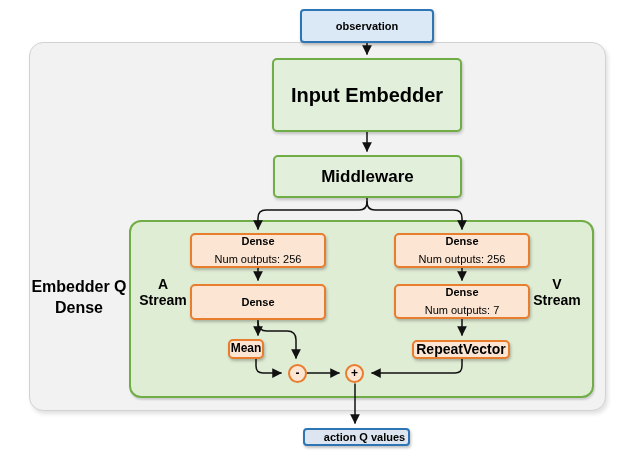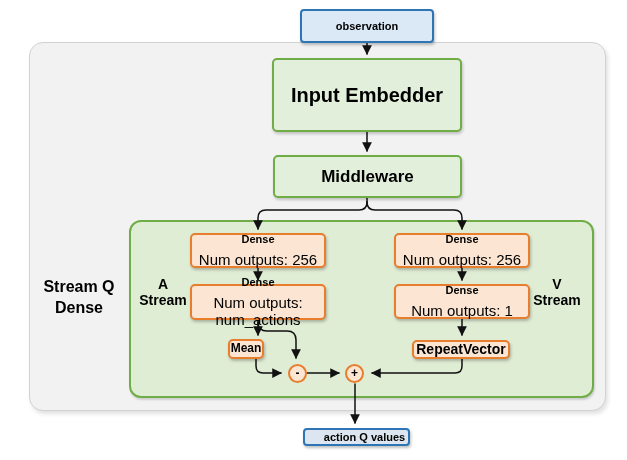--- a/index.html
+++ b/index.html
@@ -40,21 +40,21 @@
   .greenbox{
     background:var(--green-fill);border:2px solid var(--green-border);
     border-radius:5px;font-weight:bold;
     box-shadow:1px 2px 3px rgba(0,0,0,0.2);
   }
   .orangebox{
     background:var(--orange-fill);border:2px solid var(--orange-border);
     border-radius:5px;box-shadow:1px 2px 3px rgba(0,0,0,0.25);
   }
   .dense .t{font-weight:bold;font-size:11px;}
-  .dense .s{font-weight:normal;font-size:15px;margin-top:5px;}
+  .dense .s{font-weight:normal;font-size:11px;margin-top:5px;}
   .opcircle{
     border-radius:50%;background:var(--orange-fill);
     border:2.5px solid var(--orange-border);font-weight:bold;font-size:12px;
     z-index:4;
   }
   .freelabel{font-weight:bold;background:transparent;z-index:3;}
   .head-label{font-size:16px;line-height:21px;}
   .stream-label{font-size:14px;line-height:16px;}
 </style>
 </head>
@@ -89,52 +89,51 @@
     </g>
   </svg>
 
   <div class="node io" style="left:300px;top:9px;width:134px;height:34px;">observation</div>
 
   <div class="node greenbox" style="left:272px;top:58px;width:190px;height:74px;font-size:20px;">Input Embedder</div>
 
   <div class="node greenbox" style="left:273px;top:155px;width:189px;height:43px;font-size:17px;">Middleware</div>
 
   <div class="node freelabel head-label" style="left:28px;top:276px;width:102px;">
-    <span>Stream Q</span>
+    <span>Embedder Q</span>
     <span>Dense</span>
   </div>
 
   <div class="node freelabel stream-label" style="left:133px;top:276px;width:60px;">
     <span>A</span>
     <span>Stream</span>
   </div>
 
   <div class="node freelabel stream-label" style="left:527px;top:276px;width:60px;">
     <span>V</span>
     <span>Stream</span>
   </div>
 
   <div class="node orangebox dense" style="left:190px;top:233px;width:136px;height:35px;">
     <span class="t">Dense</span>
     <span class="s">Num outputs: 256</span>
   </div>
 
   <div class="node orangebox dense" style="left:190px;top:284px;width:136px;height:36px;">
     <span class="t">Dense</span>
-    <span class="s">Num outputs: num_actions</span>
   </div>
 
   <div class="node orangebox dense" style="left:394px;top:233px;width:136px;height:35px;">
     <span class="t">Dense</span>
     <span class="s">Num outputs: 256</span>
   </div>
 
   <div class="node orangebox dense" style="left:394px;top:284px;width:136px;height:35px;">
     <span class="t">Dense</span>
-    <span class="s">Num outputs: 1</span>
+    <span class="s">Num outputs: 7</span>
   </div>
 
   <div class="node orangebox" style="left:228px;top:339px;width:36px;height:20px;font-size:12px;font-weight:bold;">Mean</div>
 
   <div class="node orangebox" style="left:412px;top:340px;width:98px;height:19px;font-size:14px;font-weight:bold;">RepeatVector</div>
 
   <div class="node opcircle" style="left:288px;top:364px;width:19px;height:19px;">-</div>
 
   <div class="node opcircle" style="left:345px;top:364px;width:19px;height:19px;">+</div>
 

